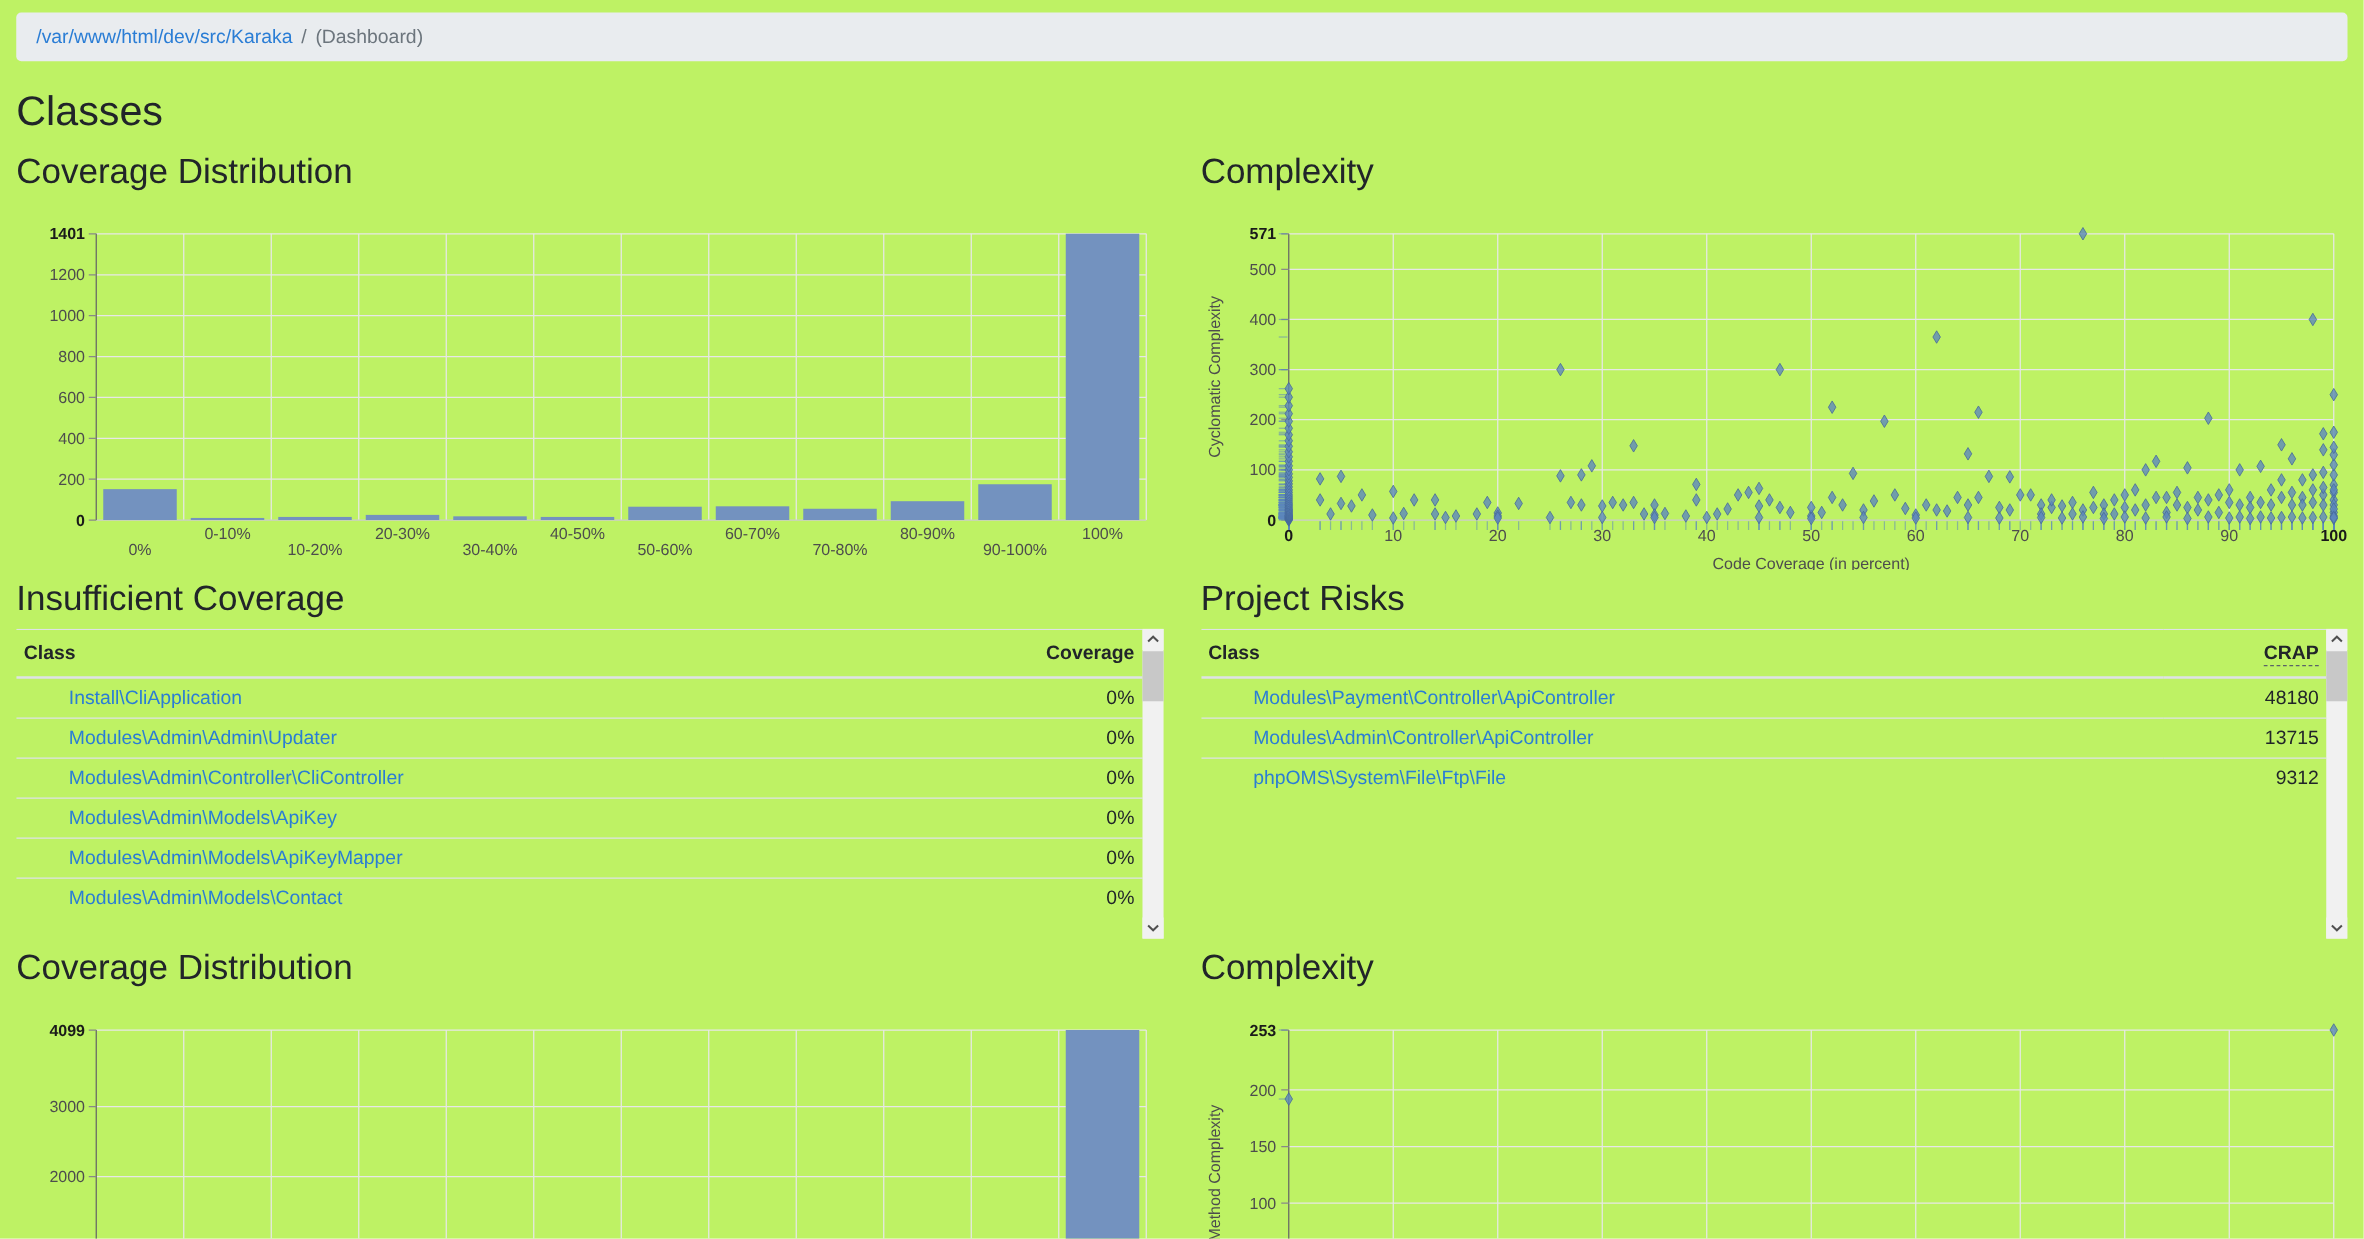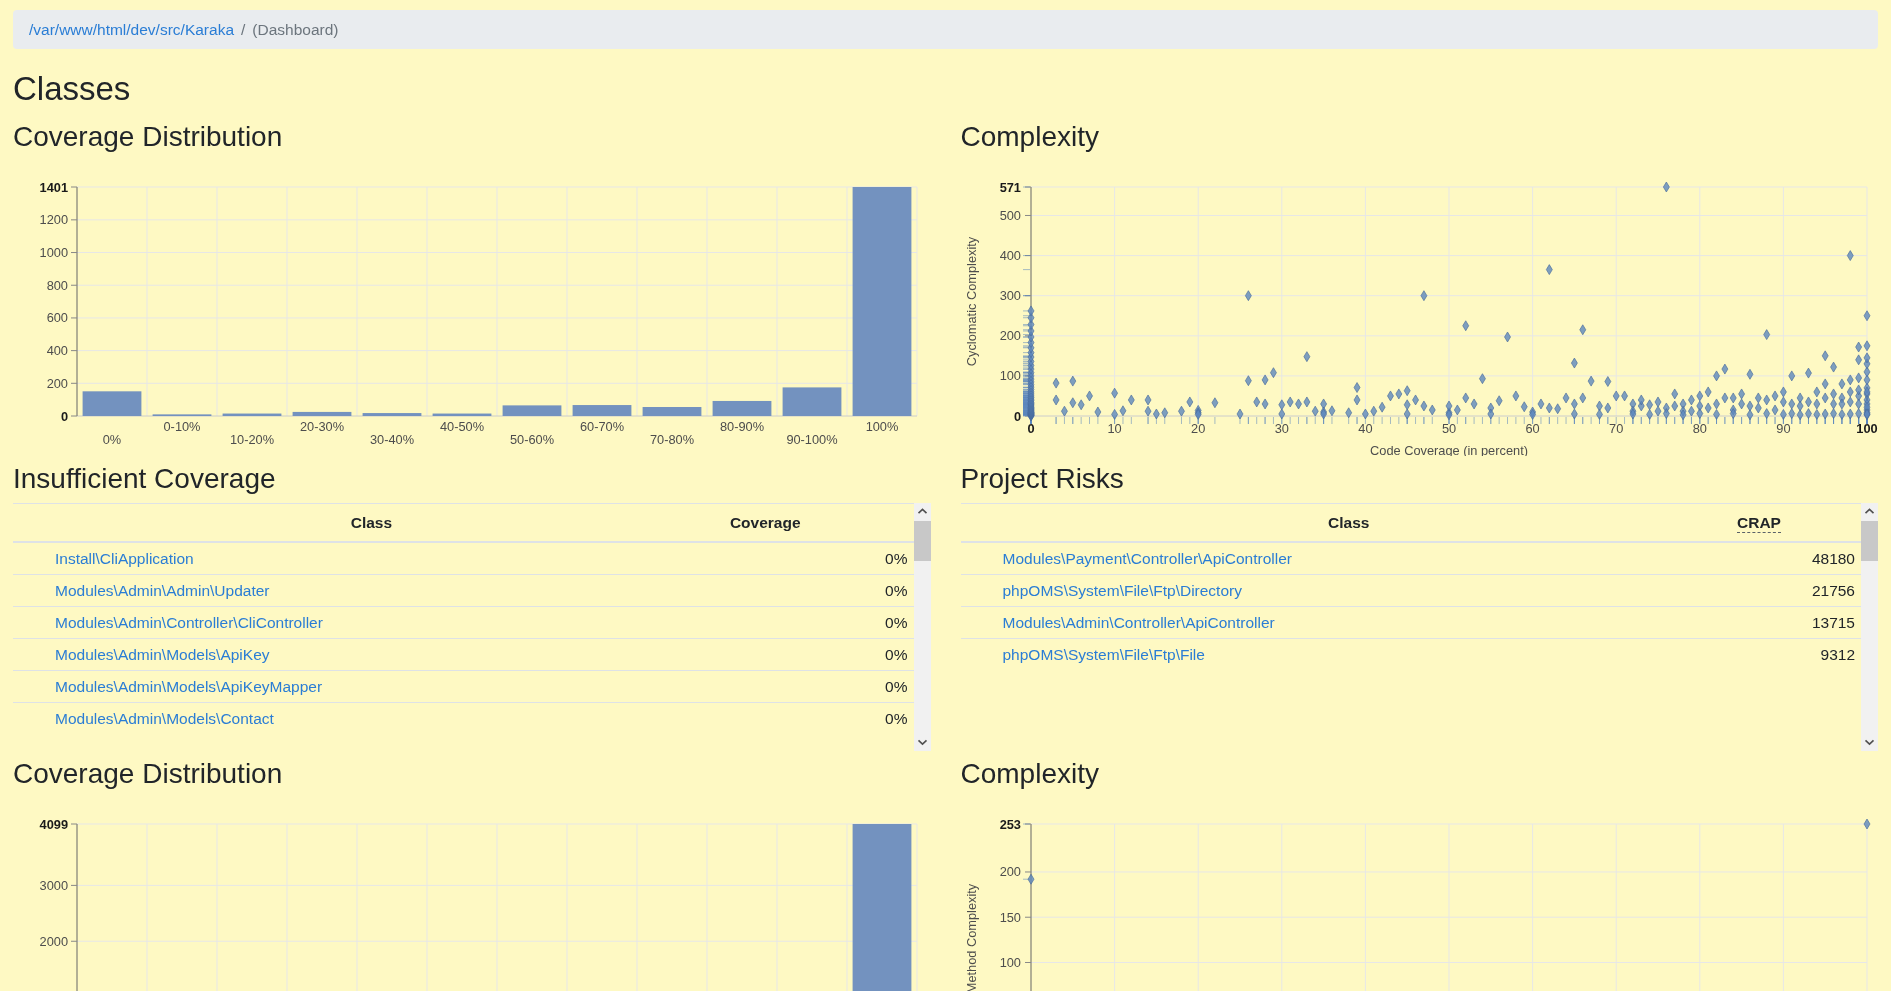--- a/index.html
+++ b/index.html
@@ -1,31 +1,31 @@
 <!DOCTYPE html>
 <html><head>
 <meta charset="utf-8">
 <style>
   html,body{margin:0;padding:0;background:#fff;}
-  .page{position:relative;width:1891px;height:991px;overflow:hidden;background:#fef9c3;
+  .page{position:relative;width:1891px;height:991px;overflow:hidden;background:#bef264;
         font-family:"Liberation Sans",sans-serif;color:#212529;}
   .inner{padding:0 13px;}
   .breadcrumb{margin-top:10px;background:#e9ecef;border-radius:4px;padding:10px 16px;
               font-size:15.5px;line-height:19px;}
   .breadcrumb a{color:#2a7dd5;text-decoration:none;}
   .breadcrumb .sep{color:#6c757d;margin:0 7px;}
   .breadcrumb .current{color:#6c757d;}
   h2.section{font-size:33px;font-weight:500;margin:21px 0 6px 0;line-height:1.15;color:#212529;}
   h3.chart-head{font-size:28px;font-weight:500;margin:6px 0 0 0;line-height:1.18;color:#212529;}
   .grid{display:grid;grid-template-columns:1fr 1fr;column-gap:30px;}
   .chart-svg{display:block;margin-top:8px;width:100%;height:295px;}
   .scrollbox{position:relative;margin-top:8px;height:248px;overflow:hidden;padding-right:17px;}
   table.cov{width:100%;border-collapse:collapse;border-top:1px solid #dee2e6;font-size:15.5px;}
-  table.cov th{text-align:center;font-weight:bold;padding:10px 0 9px 6px;border-bottom:2px solid #dee2e6;color:#212529;}
-  table.cov th.val{text-align:left;padding-right:6px;}
+  table.cov th{text-align:left;font-weight:bold;padding:10px 0 9px 6px;border-bottom:2px solid #dee2e6;color:#212529;}
+  table.cov th.val{text-align:right;padding-right:6px;}
   table.cov td{padding:5px 0 5px 6px;border-top:1px solid #dee2e6;line-height:21px;}
   table.cov tbody tr:first-child td{border-top:none;}
   table.cov td.val{text-align:right;padding-right:6px;color:#212529;}
   table.cov a{color:#2a7dd5;text-decoration:none;margin-left:36px;}
   .abbr{border-bottom:1.5px dashed #5a6268;padding-bottom:1px;cursor:help;}
   
   .sbar{position:absolute;top:0;right:0;width:17px;height:100%;background:#f1f1f1;}
   .sbar .arrow{position:absolute;left:0;width:17px;height:17px;background:#f1f1f1;display:flex;
                align-items:center;justify-content:center;}
   .sbar .arrow.up{top:0;}
@@ -925,24 +925,20 @@
                 <th>Class</th>
                 <th class="val"><span class="abbr">CRAP</span></th>
               </tr>
             </thead>
             <tbody id="tbody-risks">
                 <tr>
                   <td><a href="#">Modules\Payment\Controller\ApiController</a></td>
                   <td class="val">48180</td>
                 </tr>
                 <tr>
-                  <td><a href="#">phpOMS\System\File\Ftp\Directory</a></td>
-                  <td class="val">21756</td>
-                </tr>
-                <tr>
                   <td><a href="#">Modules\Admin\Controller\ApiController</a></td>
                   <td class="val">13715</td>
                 </tr>
                 <tr>
                   <td><a href="#">phpOMS\System\File\Ftp\File</a></td>
                   <td class="val">9312</td>
                 </tr>
               </tbody>
           </table>
           <div class="sbar">

